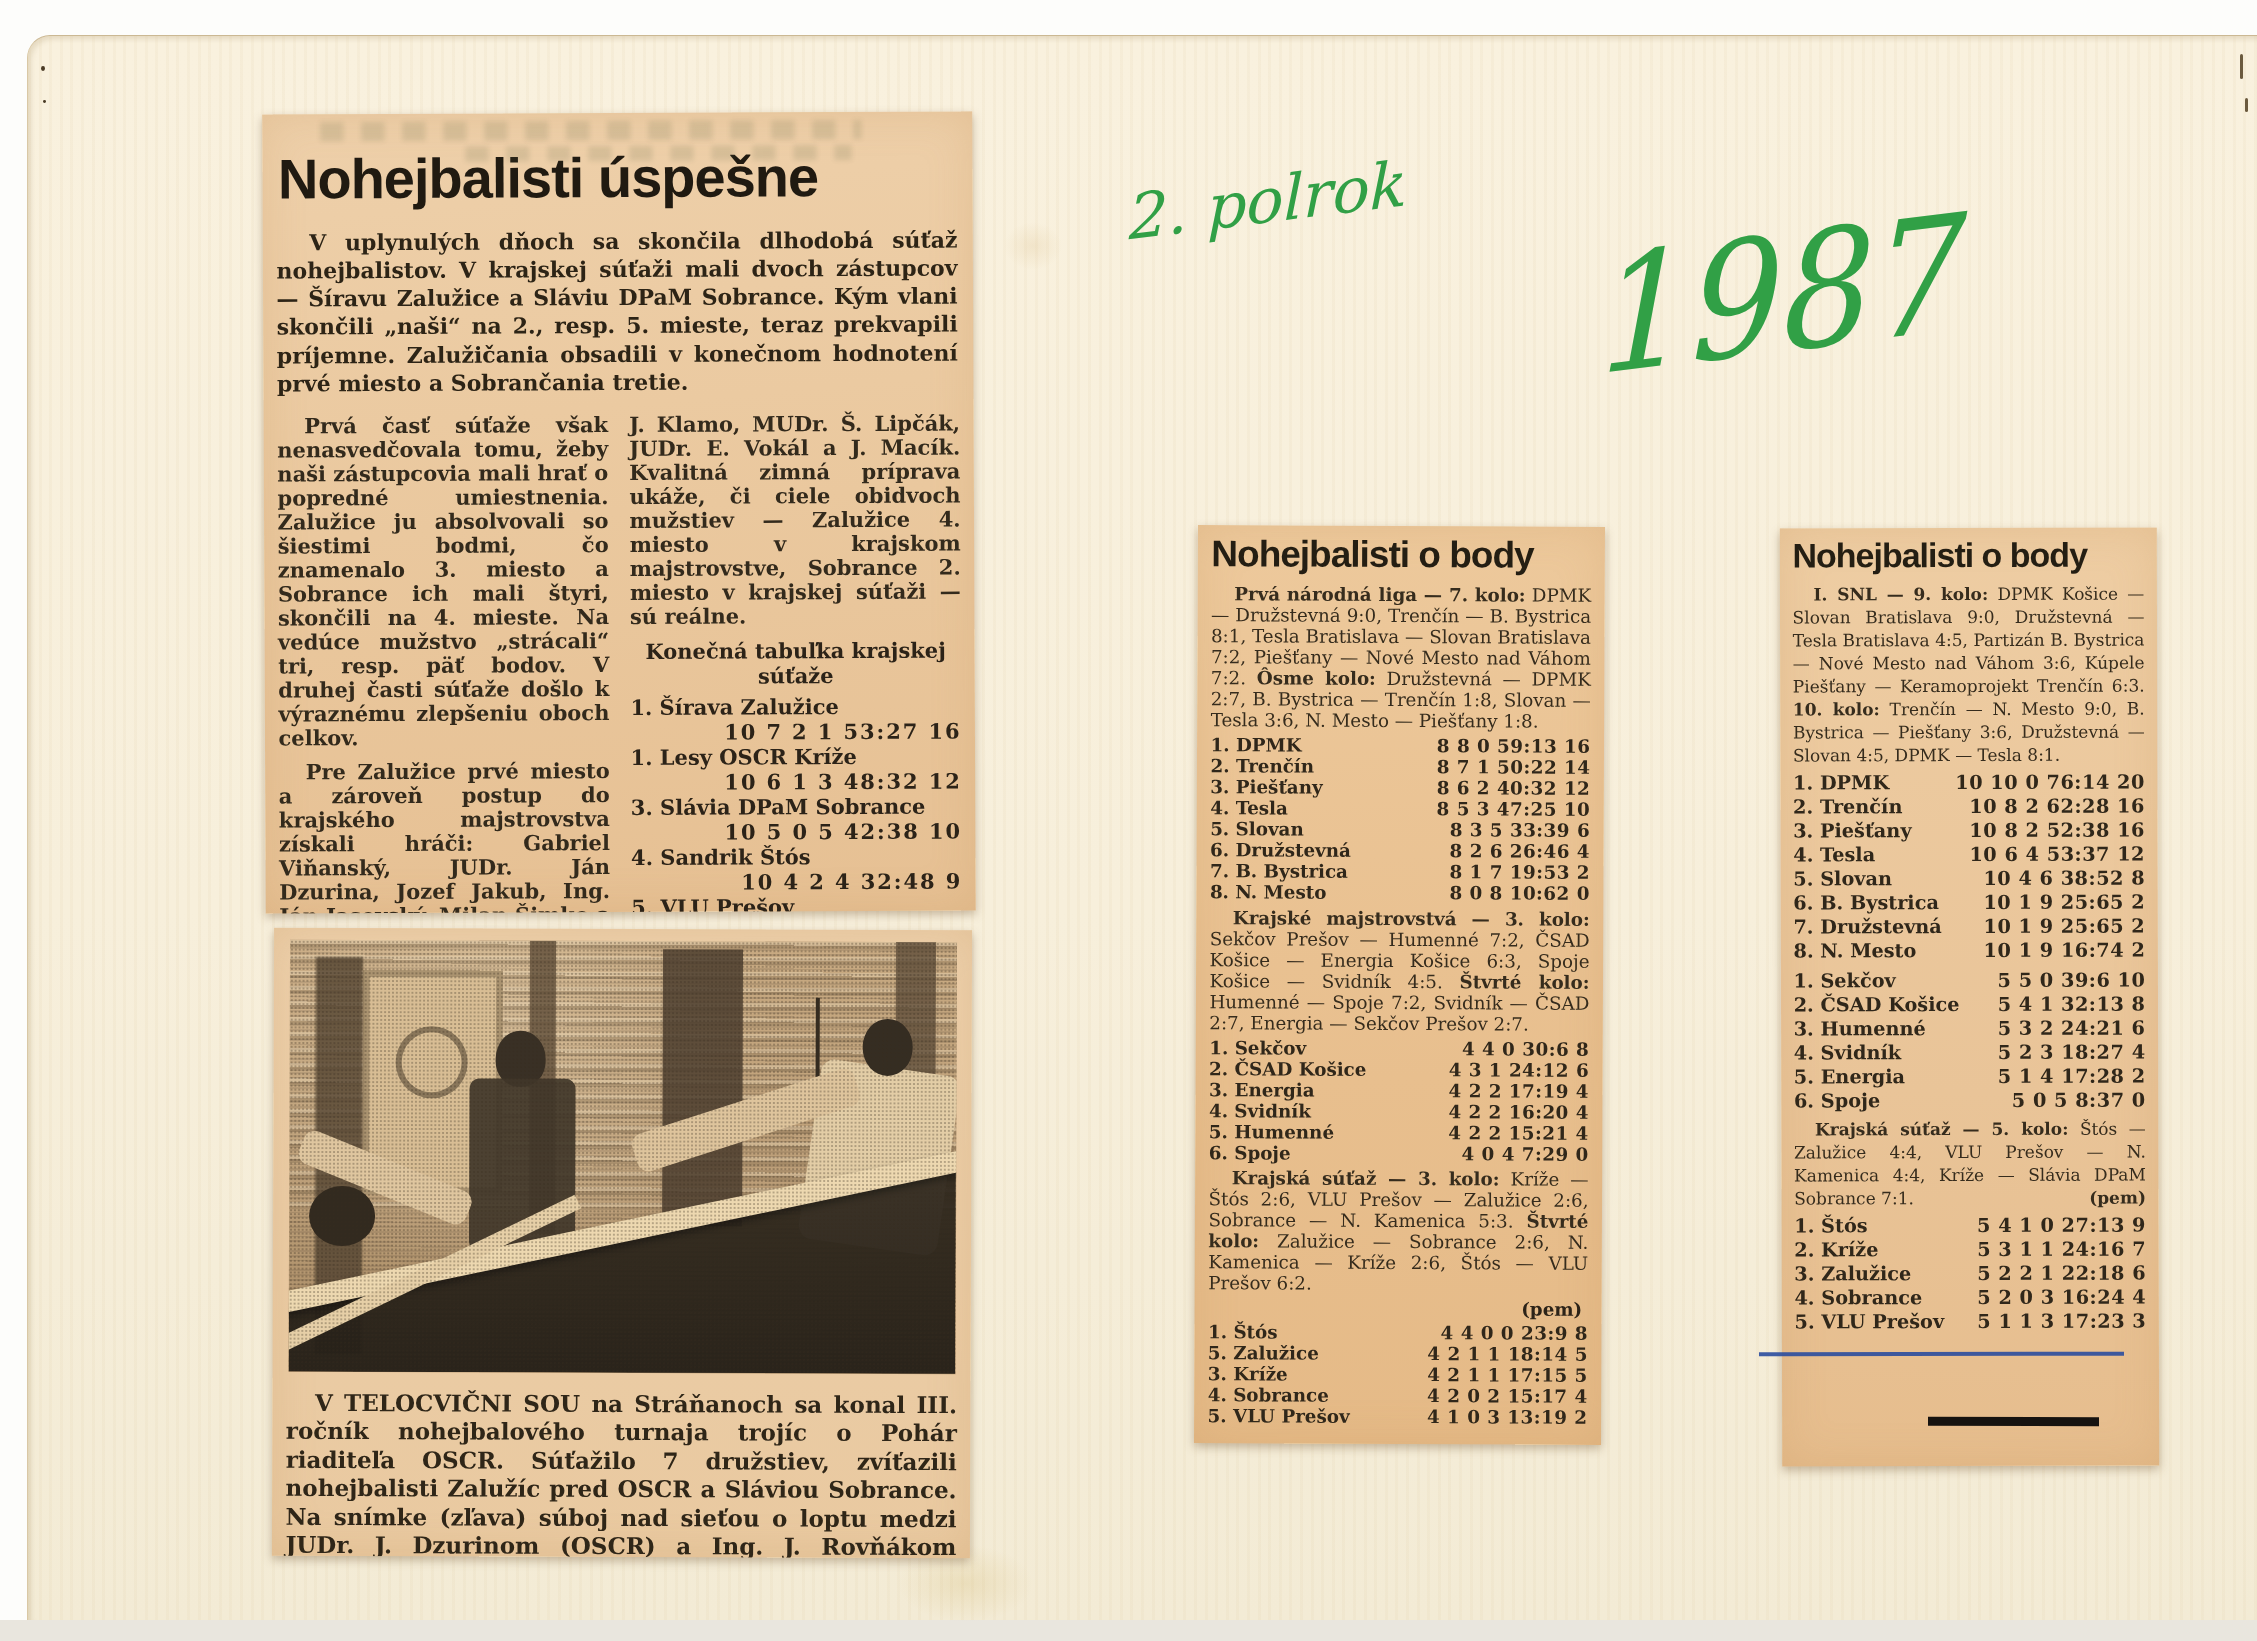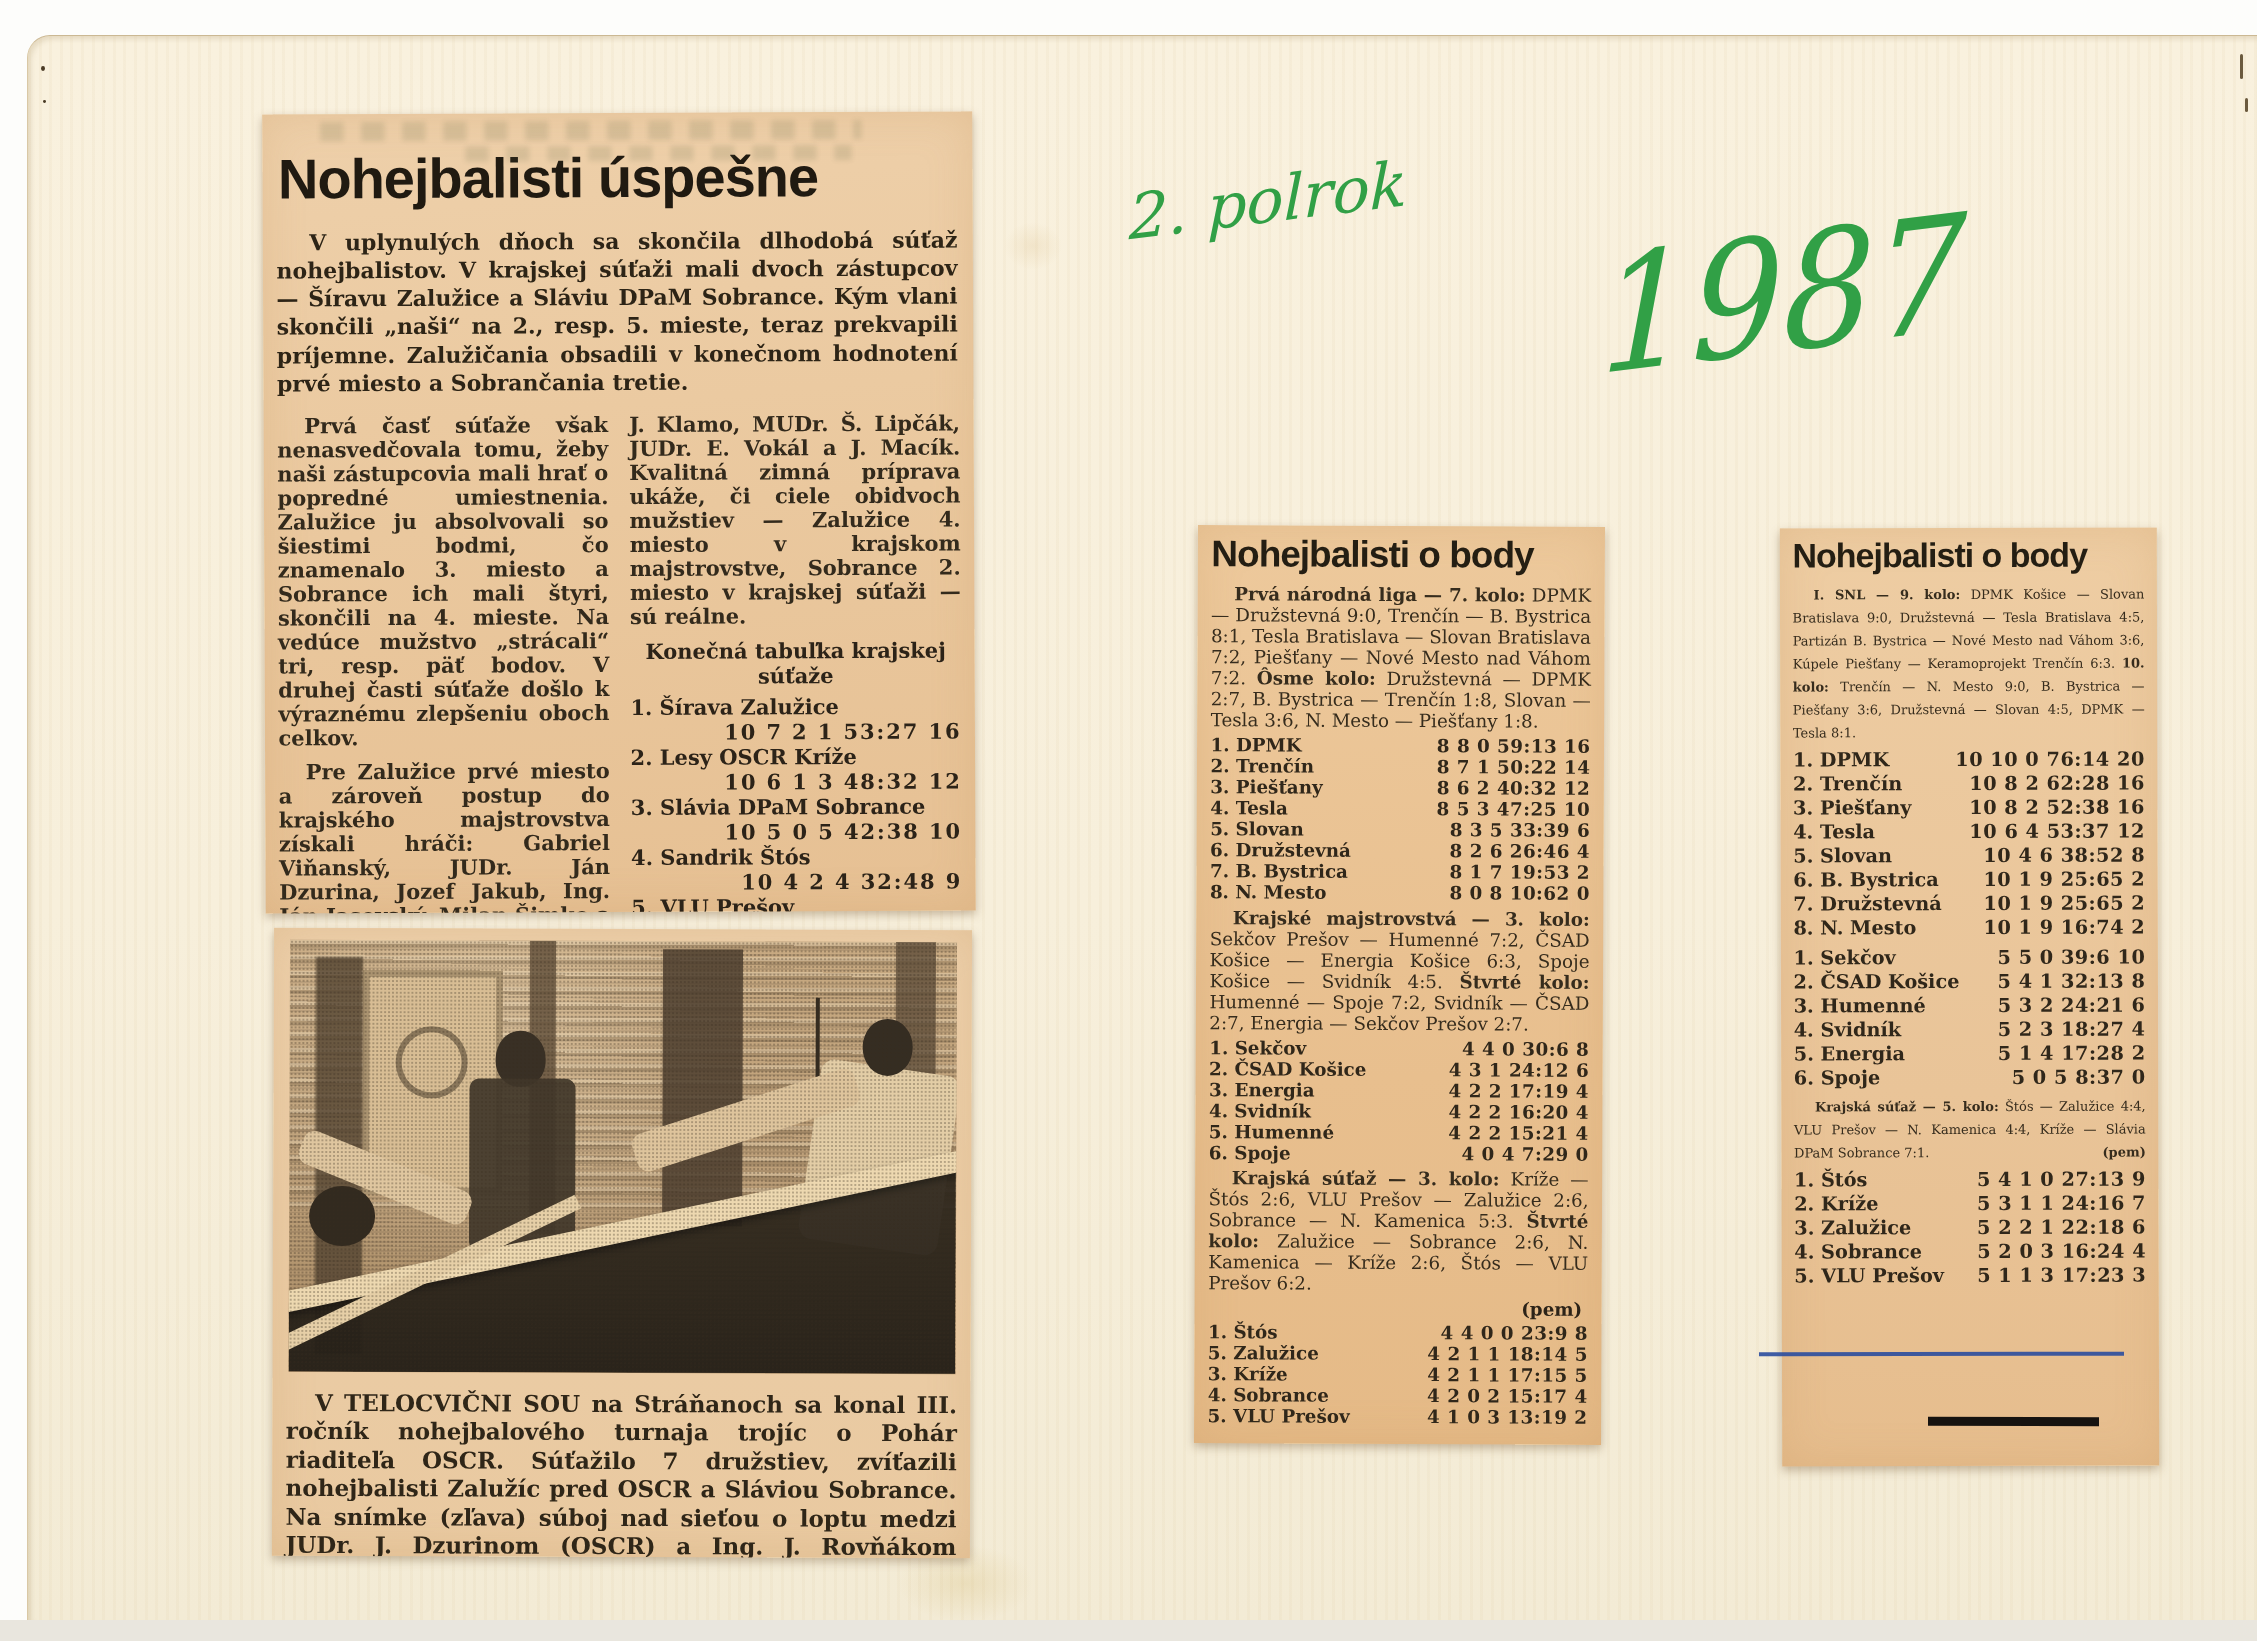--- a/index.html
+++ b/index.html
@@ -97,21 +97,21 @@
     background:linear-gradient(178deg,#edc99c 0%,#e8bf8e 60%,#e5ba87 100%);padding:7.7px 13.5px;box-sizing:border-box;}
   #clip-mid .league-title{font-size:37px;}
   #clip-mid .np{font-size:18.3px;line-height:21px;text-indent:23px;}
   #clip-mid .lrow{font-size:18.3px;line-height:21px;}
   #clip-mid .pem-line{font-size:18.3px;}
   #clip-mid .ltable{margin:2.9px 0 4.8px 0;}
 
   #clip-right{left:1781px;top:528px;width:377px;height:938px;transform:rotate(-.15deg);
     background:linear-gradient(182deg,#eecda3 0%,#e9c498 60%,#e6bd8d 100%);padding:7.7px 12.6px;box-sizing:border-box;}
   #clip-right .league-title{font-size:34px;}
-  #clip-right .np{font-size:13px;line-height:23px;text-indent:21px;}
+  #clip-right .np{font-size:17px;line-height:23px;text-indent:21px;}
   #clip-right .lrow{font-size:19.3px;line-height:24px;}
   #clip-right .ltable{margin:3.9px 0 5.8px 0;}
 
   
   .handwriting{position:absolute;font-style:italic;color:#31a046;font-weight:400;}
   #hand-note{left:1128px;top:164px;font-size:62px;transform:rotate(-7deg) skewX(-8deg);}
   #hand-year{left:1599px;top:210px;font-size:145px;transform:rotate(-7deg) skewX(-8deg) scaleY(1.1);}
   #pen-underline{position:absolute;left:1759px;top:1352px;width:365px;height:3.9px;background:#2a4d9e;
     opacity:.9;transform:rotate(-.1deg);}
   #ink-bar{position:absolute;left:1928px;top:1417px;width:171px;height:8.7px;background:#161310;transform:rotate(.2deg);}
@@ -143,21 +143,21 @@
       </div>
       <div class="col">
         <p class="just">J. Klamo, MUDr. Š. Lipčák, JUDr. E. Vokál a J. Macík. Kvalitná zimná príprava ukáže, či ciele obidvoch mužstiev — Zalužice 4. miesto v krajskom majstrovstve, Sobrance 2. miesto v krajskej súťaži — sú reálne.</p>
         <div id="standings-heading">Konečná tabuľka krajskej súťaže</div>
         <div>
           <div class="srow wrapped">
               <span class="nm">1. Šírava Zalužice</span>
               <span class="st">10 7 2 1 53:27 16</span>
             </div>
             <div class="srow wrapped">
-              <span class="nm">2. Lesy OSCR Kríže</span>
+              <span class="nm">1. Lesy OSCR Kríže</span>
               <span class="st">10 6 1 3 48:32 12</span>
             </div>
             <div class="srow wrapped">
               <span class="nm">3. Slávia DPaM Sobrance</span>
               <span class="st">10 5 0 5 42:38 10</span>
             </div>
             <div class="srow">
               <span class="nm">4. Sandrik Štós</span>
               <span class="st">10 4 2 4 32:48  9</span>
             </div>

